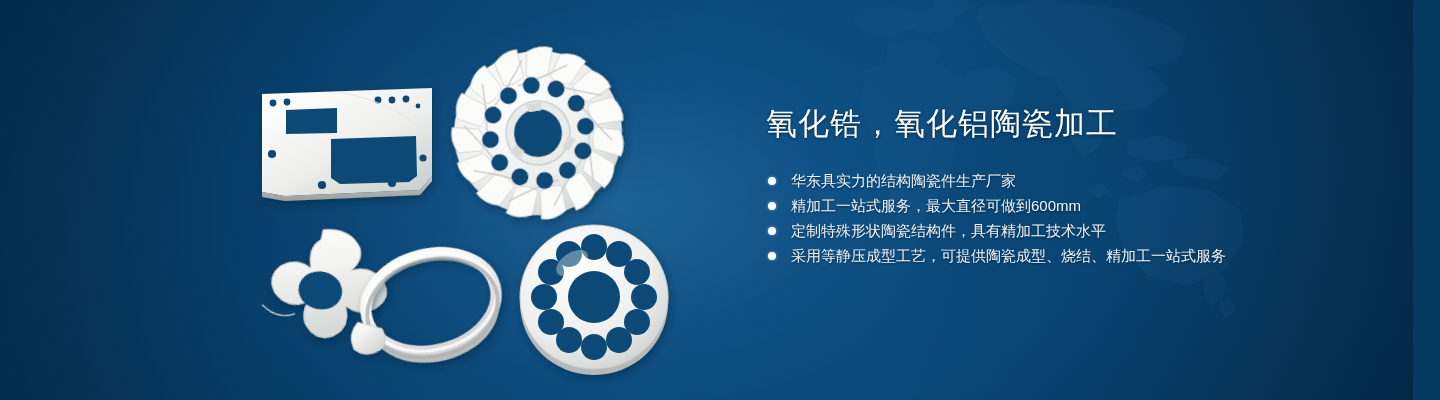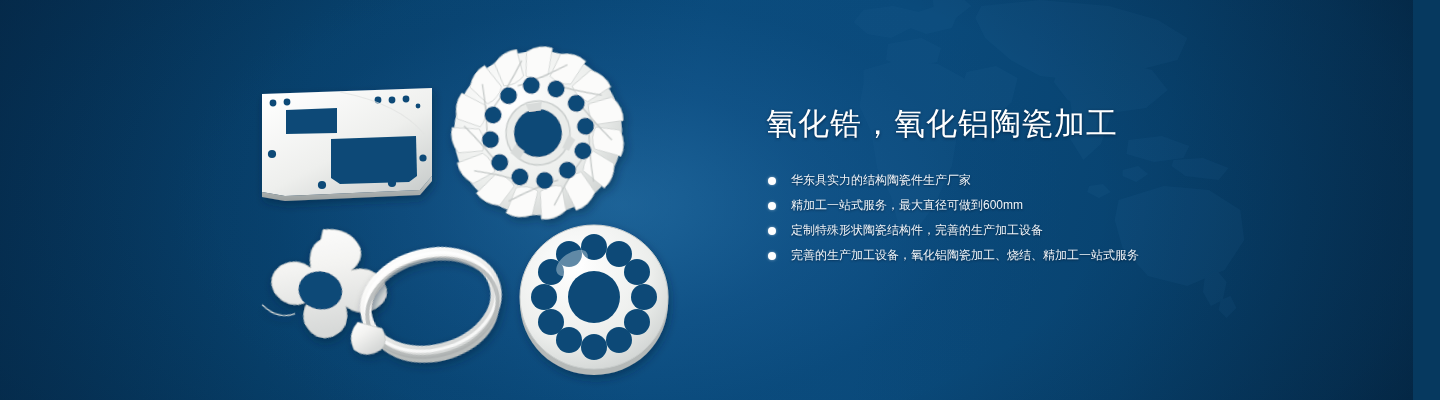--- a/index.html
+++ b/index.html
@@ -41,21 +41,21 @@
   
   .copy{position:absolute;left:766px;top:104px;width:620px;}
   .headline{
     font-size:31px;line-height:40px;color:#ffffff;font-weight:400;
     letter-spacing:1px;white-space:nowrap;
     text-shadow:0 1px 3px rgba(0,20,45,.65);
   }
   .bullets{list-style:none;margin:0;padding:0;margin-top:24px;}
   .bullets li{
     position:relative;padding-left:25px;
-    font-size:12px;line-height:25px;color:#f2f6fa;
+    font-size:15px;line-height:25px;color:#f2f6fa;
     text-shadow:0 1px 2px rgba(0,18,40,.6);
     white-space:nowrap;
   }
   .bullets li .dot{
     position:absolute;left:2px;top:8.5px;
     width:8px;height:8px;border-radius:50%;
     background:#ffffff;
     box-shadow:0 0 3px rgba(255,255,255,.5);
   }
 </style>
@@ -257,22 +257,22 @@
       <li>
         <span class="dot"></span>
         <span>华东具实力的结构陶瓷件生产厂家</span>
       </li>
       <li>
         <span class="dot"></span>
         <span>精加工一站式服务，最大直径可做到600mm</span>
       </li>
       <li>
         <span class="dot"></span>
-        <span>定制特殊形状陶瓷结构件，完善的生产加工设备</span>
-      </li>
-      <li>
-        <span class="dot"></span>
-        <span>完善的生产加工设备，氧化铝陶瓷加工、烧结、精加工一站式服务</span>
+        <span>定制特殊形状陶瓷结构件，具有精加工技术水平</span>
+      </li>
+      <li>
+        <span class="dot"></span>
+        <span>采用等静压成型工艺，可提供陶瓷成型、烧结、精加工一站式服务</span>
       </li>
     </ul>
   </div>
 
 </div>
 
 </body></html>

